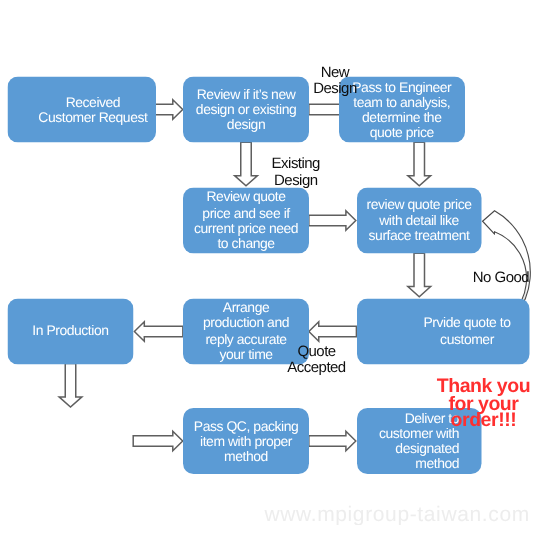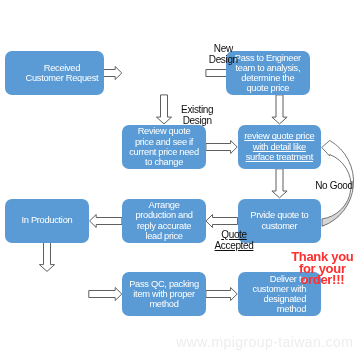--- a/index.html
+++ b/index.html
@@ -51,63 +51,66 @@
     <path class="ar" d="M160.5,94.9 L160.5,117.1 L156.4,117.1 L164,123.9 L171.6,117.1 L167.5,117.1 L167.5,94.9 Z"></path>
     <path class="ar" d="M276,94.9 L276,117.1 L271.9,117.1 L279.5,123.9 L287.1,117.1 L283,117.1 L283,94.9 Z"></path>
     <path class="ar" d="M276,168.8 L276,191 L271.9,191 L279.5,197.8 L287.1,191 L283,191 L283,168.8 Z"></path>
     <path class="ar" d="M43.5,242.4 L43.5,264.6 L39.4,264.6 L47,271.4 L54.6,264.6 L50.5,264.6 L50.5,242.4 Z"></path>
     <path class="ar-curve" d="M321.7,147.5 L329.7,140.5 A47.4,47.4 0 0,1 322,226.3 L322,218.9 A33.5,33.5 0 0,0 329.7,154.5 L329.6,155.9 Z"></path>
   </svg>
 
   <div class="box w84 h44" style="left:5.1px;top:51.1px;padding-left:15px;">Received
 Customer Request</div>
 
+  <div class="box w84 h44" style="left:122.2px;top:51.1px;">Review if it’s new
+design or existing
+design</div>
 
   <div class="box w84 h44" style="left:226px;top:51.1px;">Pass to Engineer
 team to analysis,
 determine the
 quote price</div>
 
   <div class="box w84 h44" style="left:122.2px;top:124.9px;">Review quote
 price and see if
 current price need
 to change</div>
 
-  <div class="box w84 h44" style="left:237.5px;top:124.9px;text-decoration:underline;">review quote price
+  <div class="box w84 h44" style="left:237.5px;top:124.9px;">review quote price
 with detail like
 surface treatment</div>
 
   <div class="box w84 h44" style="left:5.1px;top:198.6px;">In Production</div>
 
   <div class="box w84 h44" style="left:122.2px;top:198.6px;">Arrange
 production and
 reply accurate
-lead price</div>
+your time</div>
 
-  <div class="box w84 h44" style="left:237.5px;top:198.6px;">Prvide quote to
+  <div class="box w84 h44" style="left:237.5px;top:198.6px;padding-left:32px;">Prvide quote to
 customer</div>
 
 
   <div class="box w84 h44" style="left:122.2px;top:272.1px;">Pass QC, packing
 item with proper
 method</div>
 
   <div class="box w84 h44" style="left:237.5px;top:272.1px;text-align:right;">Deliver to
 customer with
 designated
 method</div>
 
   <div class="lbl" style="left:193.3px;top:42.9px;width:60px;">New
 Design</div>
 
   <div class="lbl" style="left:167.2px;top:104px;width:60px;">Existing Design</div>
 
   <div class="lbl" style="left:304px;top:180.3px;width:60px;">No Good</div>
 
-  <div class="lbl" style="left:204px;top:228.7px;width:60px;text-decoration:underline;">Quote
+  <div class="lbl" style="left:181px;top:228.7px;width:60px;">Quote
 Accepted</div>
 
   <div class="thanks" style="left:286.3px;top:251.3px;width:72px;">Thank you
 for your order!!!</div>
 
   <div class="wm" style="left:176.3px;top:333.7px;">www.mpigroup-taiwan.com</div>
 
 </div>
 
 </body></html>

